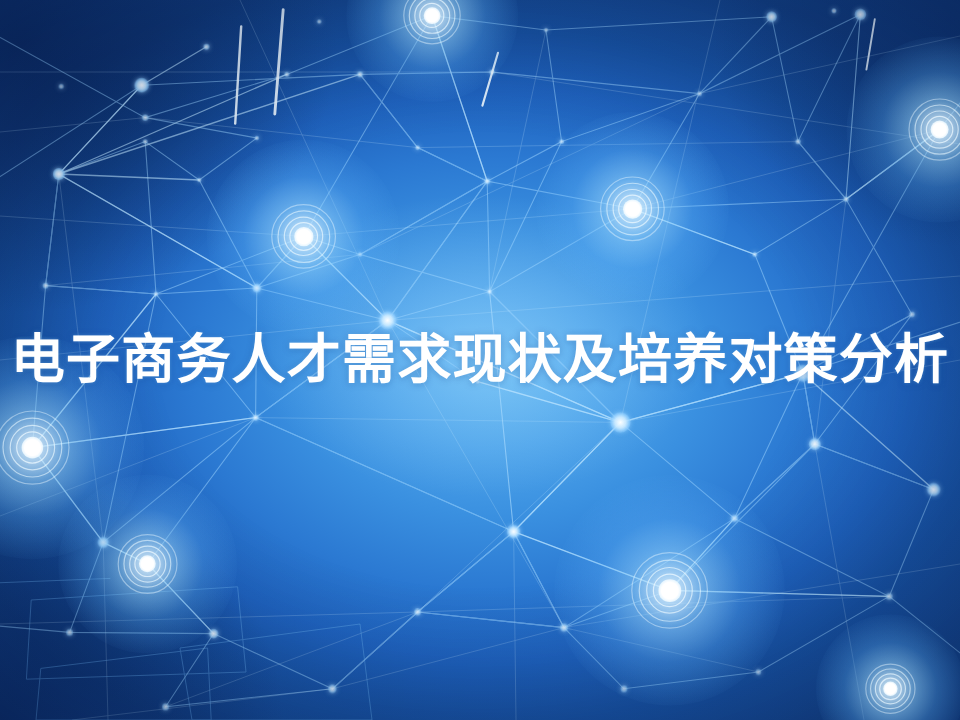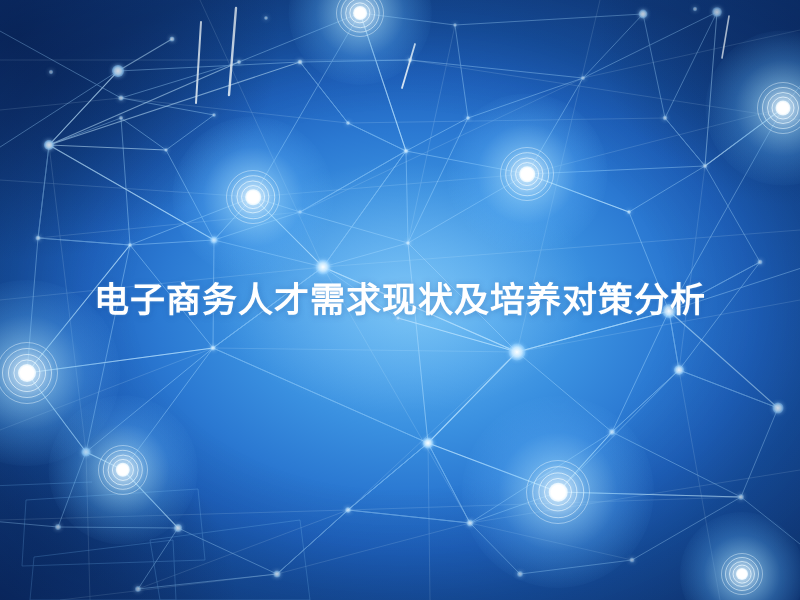--- a/index.html
+++ b/index.html
@@ -103,21 +103,21 @@
     left: 0;
     right: 0;
     top: 262px;
     height: 76px;
     display: flex;
     align-items: center;
     justify-content: center;
   }
   .slide-title {
     font-family: "Liberation Sans", "DejaVu Sans", sans-serif;
-    font-size: 35px;
+    font-size: 45px;
     line-height: 1.08;
     color: #ffffff;
     letter-spacing: 1px;
     white-space: nowrap;
     text-shadow:
       0 0 3px rgba(120,185,240,0.45),
       0 1px 6px rgba(20,70,140,0.35);
   }
 </style>
 </head>

